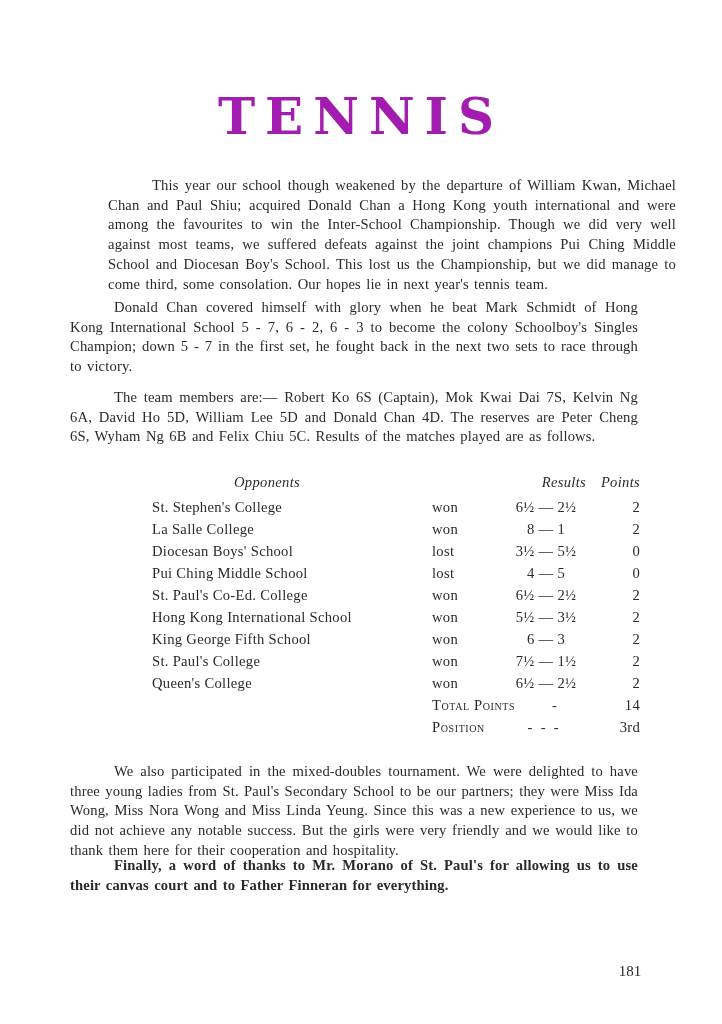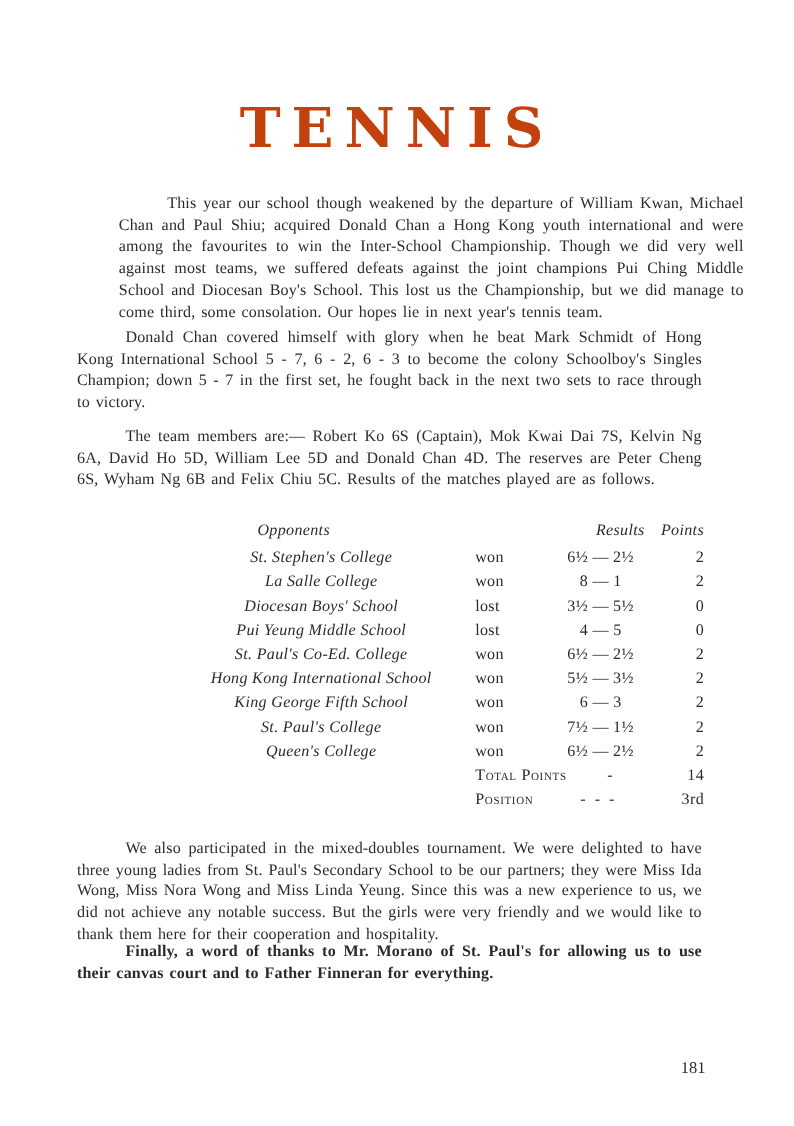--- a/index.html
+++ b/index.html
@@ -13,21 +13,21 @@
     }
     .title {
       position: absolute;
       left: 0; width: 722px;
       top: 82px;
       text-align: center;
       font-family: "DejaVu Serif", "Liberation Serif", serif;
       font-weight: bold;
       font-size: 50px;
       letter-spacing: 10px;
-      color: #c2410c;
+      color: #a21caf;
       margin: 0;
       line-height: 70px;
     }
     .para {
       position: absolute;
       left: 70px;
       width: 568px;
       margin: 0;
       font-size: 14.6px;
       line-height: 19.7px;
@@ -54,21 +54,21 @@
       padding: 0;
       height: 22px;
       vertical-align: middle;
       font-weight: normal;
     }
     .results-table thead th {
       font-style: italic;
       height: 24px;
       padding-bottom: 2px;
     }
-    .col-opp { width: 230px; text-align: center; font-style: italic; }
+    .col-opp { width: 230px; text-align: left; }
     .col-outcome { width: 68px; text-align: left; font-family: Liberation Serif, serif; }
     .col-result { width: 86px; text-align: center; margin-top: 20px; }
     .col-points { width: 48px; text-align: right; padding-right: 4px !important; }
     th.col-opp { text-align: center; padding-right: 50px !important; }
     th.col-result { text-align: right; padding-right: 6px !important; }
     th.col-points { text-align: right; }
     .smallcaps { font-variant: small-caps; letter-spacing: 0.6px; }
     .summary-label { text-align: left; white-space: nowrap; }
 
     .page-number {
@@ -111,21 +111,21 @@
         <td class="col-result">8 — 1</td>
         <td class="col-points">2</td>
       </tr>
       <tr>
         <td class="col-opp">Diocesan Boys' School</td>
         <td class="col-outcome">lost</td>
         <td class="col-result">3½ — 5½</td>
         <td class="col-points">0</td>
       </tr>
       <tr>
-        <td class="col-opp">Pui Yeung Middle School</td>
+        <td class="col-opp">Pui Ching Middle School</td>
         <td class="col-outcome">lost</td>
         <td class="col-result">4 — 5</td>
         <td class="col-points">0</td>
       </tr>
       <tr>
         <td class="col-opp">St. Paul's Co-Ed. College</td>
         <td class="col-outcome">won</td>
         <td class="col-result">6½ — 2½</td>
         <td class="col-points">2</td>
       </tr>

